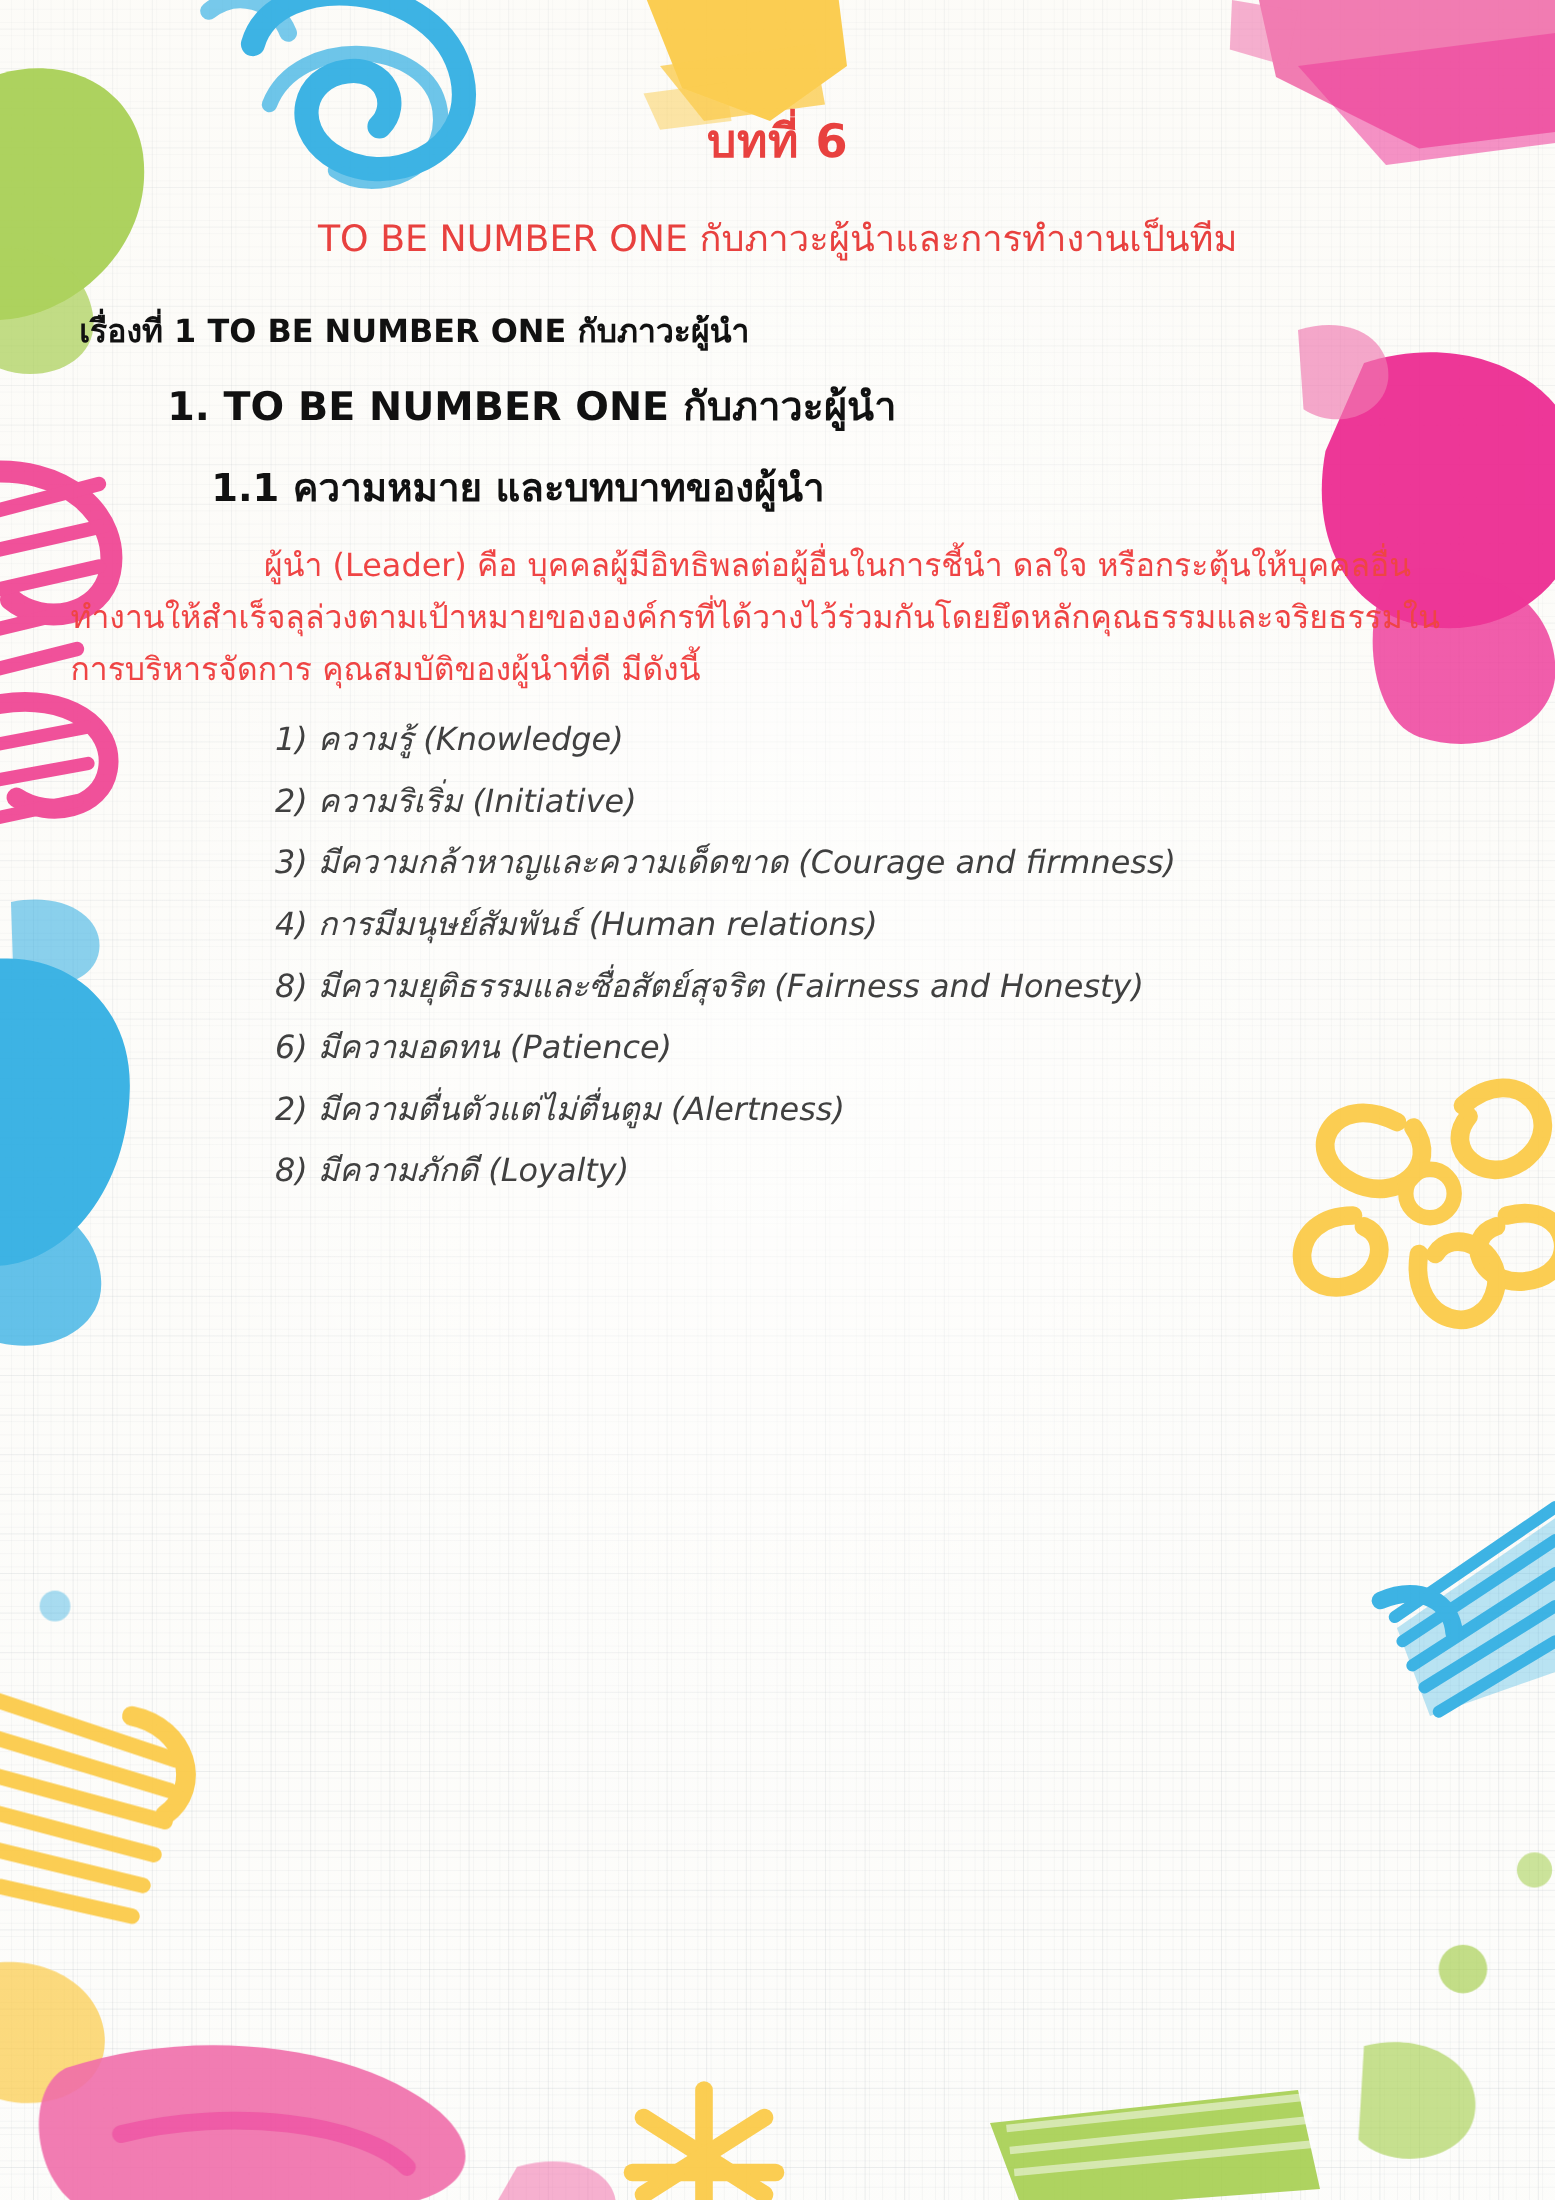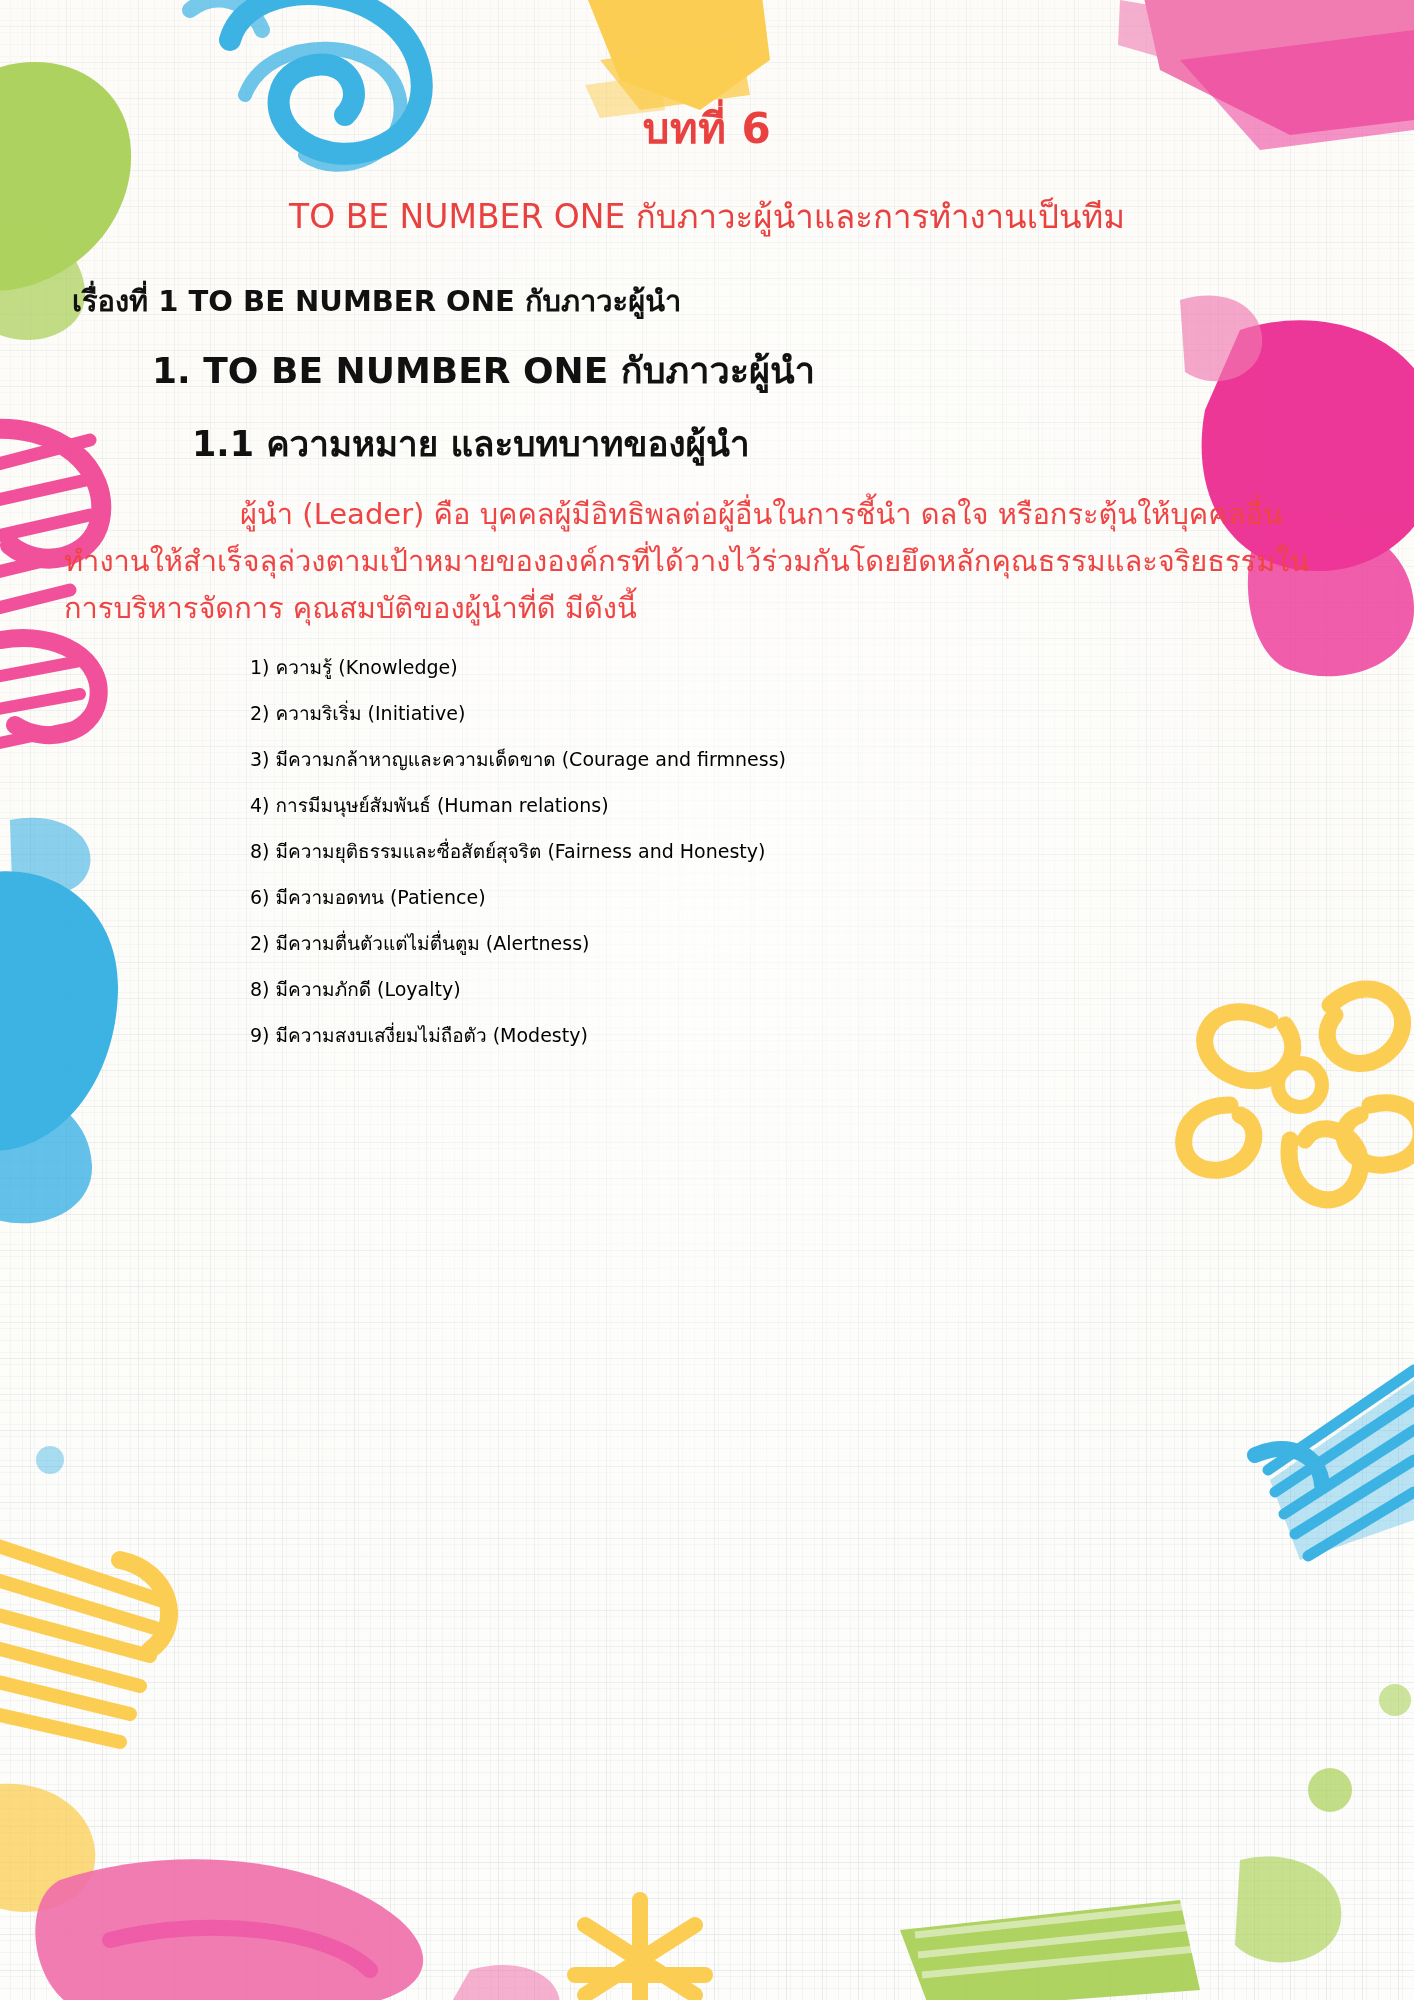--- a/index.html
+++ b/index.html
@@ -126,26 +126,27 @@
     text-indent: 176px;
     padding-right: 6px;
   }
 
   .list {
     list-style: none;
     margin: 0;
     padding: 26px 0 0 0;
   }
   .list-item {
-    color: #000000;
-    font-size: 19px;
+    color: #404040;
+    font-size: 29px;
     line-height: 1.0;
     padding: 0 0 0 186px;
     margin-bottom: 27px;
     white-space: nowrap;
+    font-style: italic;
   }
 </style>
 </head>
 <body>
 
 <div class="page">
 
   <div class="grid-layer fine"></div>
   <div class="grid-layer"></div>
   <div class="paper-wash"></div>
@@ -278,17 +279,16 @@
 
     <ul class="list">
       <li class="list-item">1) ความรู้ (Knowledge)</li>
       <li class="list-item">2) ความริเริ่ม (Initiative)</li>
       <li class="list-item">3) มีความกล้าหาญและความเด็ดขาด (Courage and firmness)</li>
       <li class="list-item">4) การมีมนุษย์สัมพันธ์ (Human relations)</li>
       <li class="list-item">8) มีความยุติธรรมและซื่อสัตย์สุจริต (Fairness and Honesty)</li>
       <li class="list-item">6) มีความอดทน (Patience)</li>
       <li class="list-item">2) มีความตื่นตัวแต่ไม่ตื่นตูม (Alertness)</li>
       <li class="list-item">8) มีความภักดี (Loyalty)</li>
-      <li class="list-item">9) มีความสงบเสงี่ยมไม่ถือตัว (Modesty)</li>
     </ul>
 
   </div>
 </div>
 
 </body></html>

